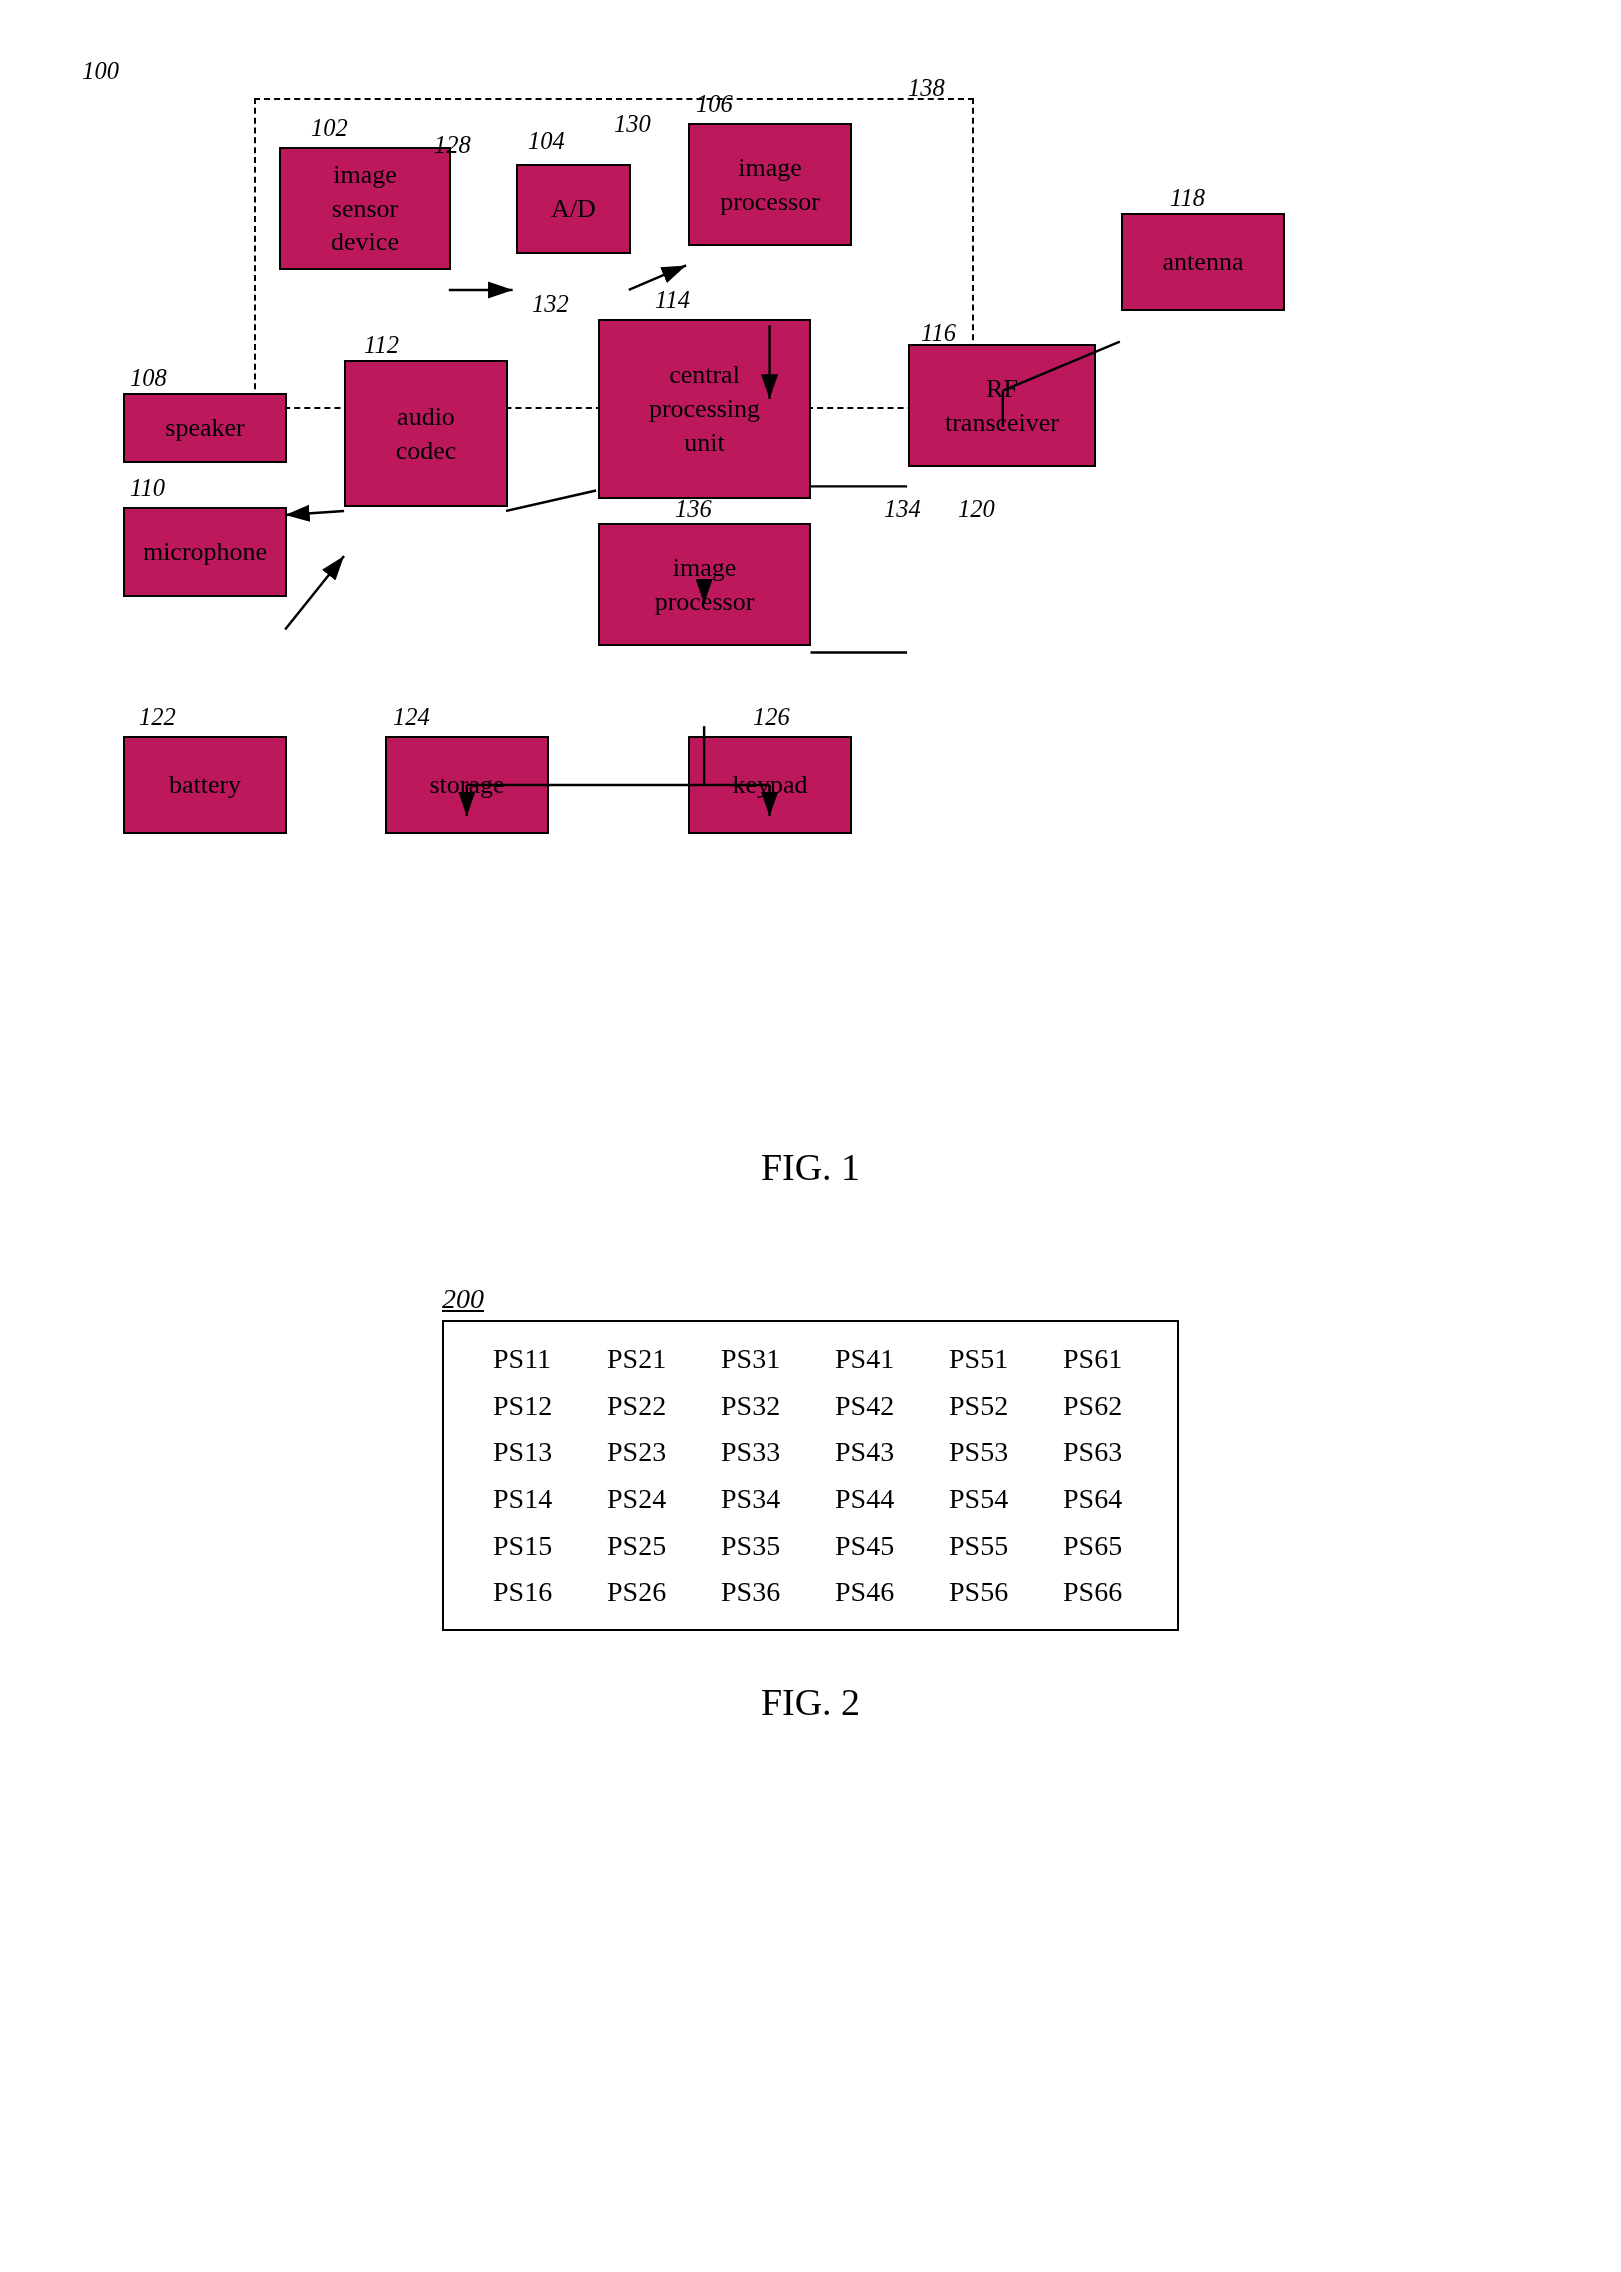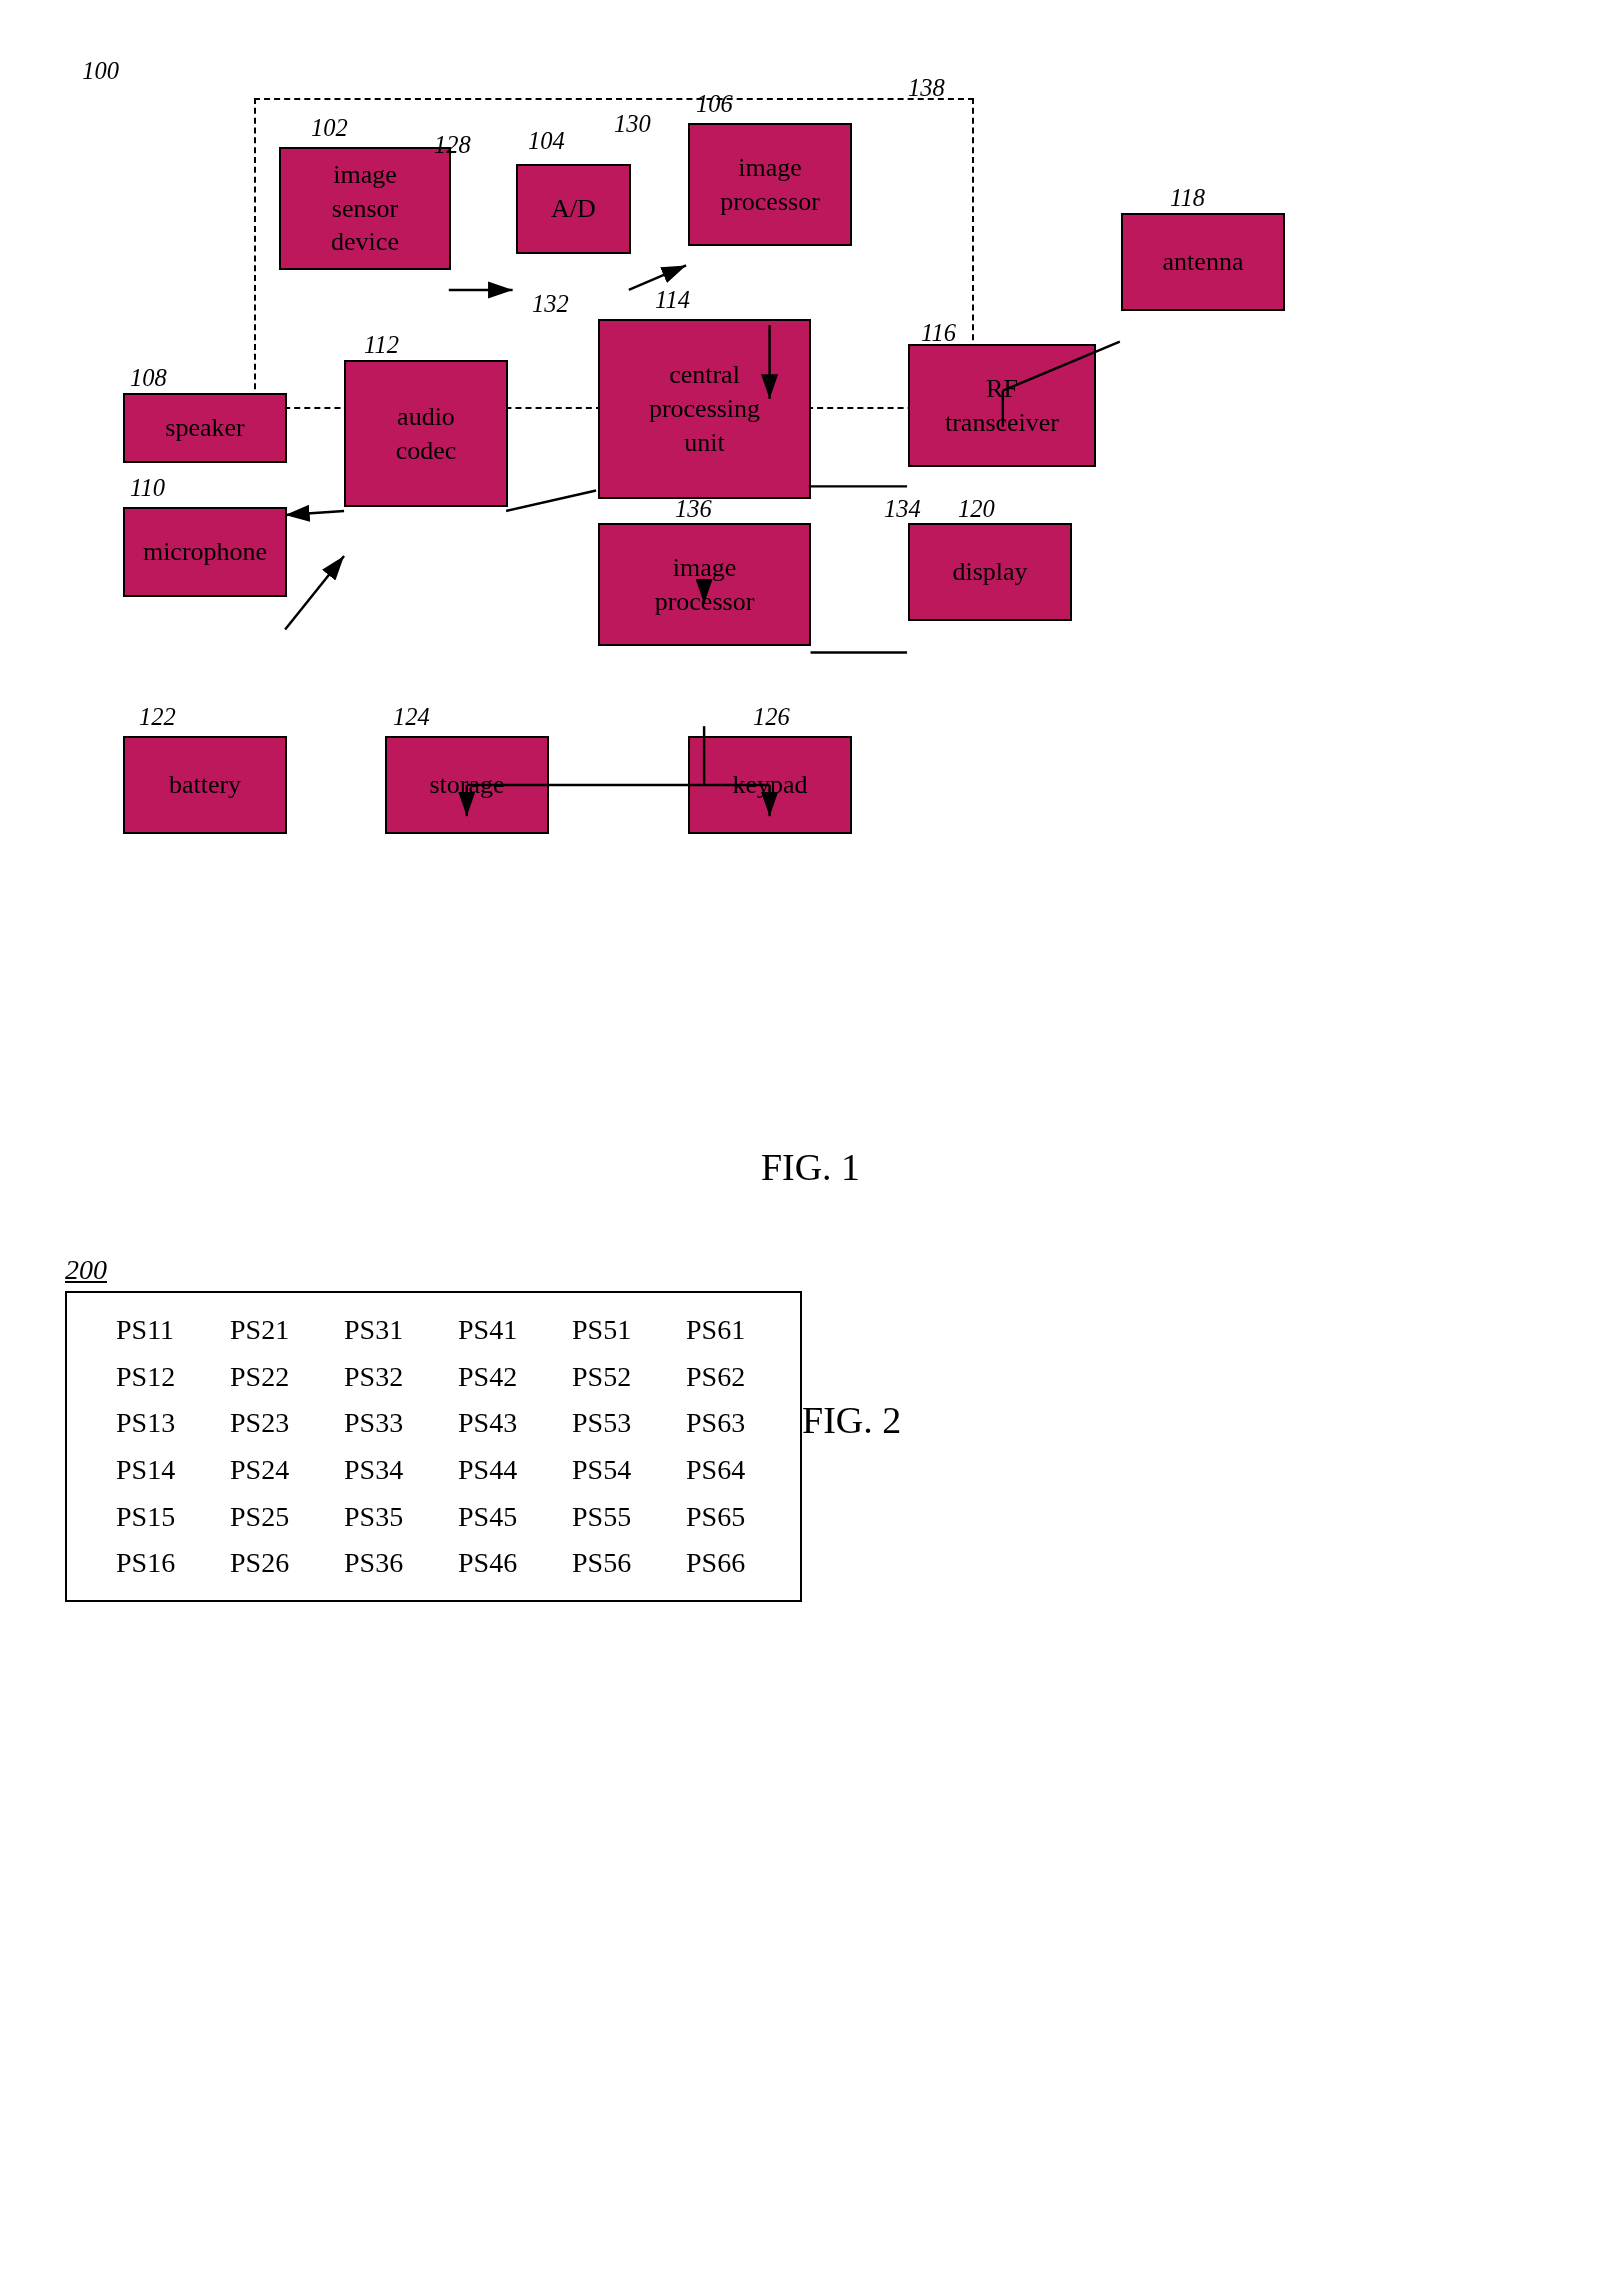--- a/index.html
+++ b/index.html
@@ -130,21 +130,20 @@
 
     <div class="box" style="top:295px; left:834px; width:188px; height:123px;">RF<br>transceiver</div>
     <div class="num-label" style="top:270px; left:847px;">116</div>
 
     <div class="box" style="top:164px; left:1047px; width:164px; height:98px;">antenna</div>
     <div class="num-label" style="top:135px; left:1096px;">118</div>
 
     <div class="box" style="top:474px; left:524px; width:213px; height:123px;">image<br>processor</div>
     <div class="num-label" style="top:446px; left:601px;">136</div>
 
-    <div class="box" style="top:474px; left:834px; width:164px; height:98px;">display</div>
     <div class="num-label" style="top:446px; left:884px;">120</div>
 
     <div class="num-label" style="top:446px; left:810px;">134</div>
 
     <div class="box" style="top:687px; left:49px; width:164px; height:98px;">battery</div>
     <div class="num-label" style="top:654px; left:65px;">122</div>
 
     <div class="box" style="top:687px; left:311px; width:164px; height:98px;">storage</div>
     <div class="num-label" style="top:654px; left:319px;">124</div>
 
@@ -183,21 +182,21 @@
       <line x1="480" y1="800" x2="850" y2="800" stroke="#000" stroke-width="3"></line>
       <line x1="480" y1="800" x2="480" y2="838" stroke="#000" stroke-width="3" marker-end="url(#arrowhead)"></line>
 
       <line x1="850" y1="800" x2="850" y2="838" stroke="#000" stroke-width="3" marker-end="url(#arrowhead)"></line>
 
     </svg>
   </div>
 
   <div class="fig-caption">FIG. 1</div>
 
-  <div style="display:flex; align-items:center; margin-top:65px;">
+  <div style="display:flex; flex-direction:column; align-items:center; margin-top:94px;">
 
     <div style="position:relative; display:inline-block;">
       
       <div class="num-label" style="position:relative; margin-bottom:4.9px; font-style:italic; text-decoration:underline; font-size:28px;">200</div>
 
       <div class="grid-box">
         
         <div class="grid-row">
           <span>PS11</span>
           <span>PS21</span>

